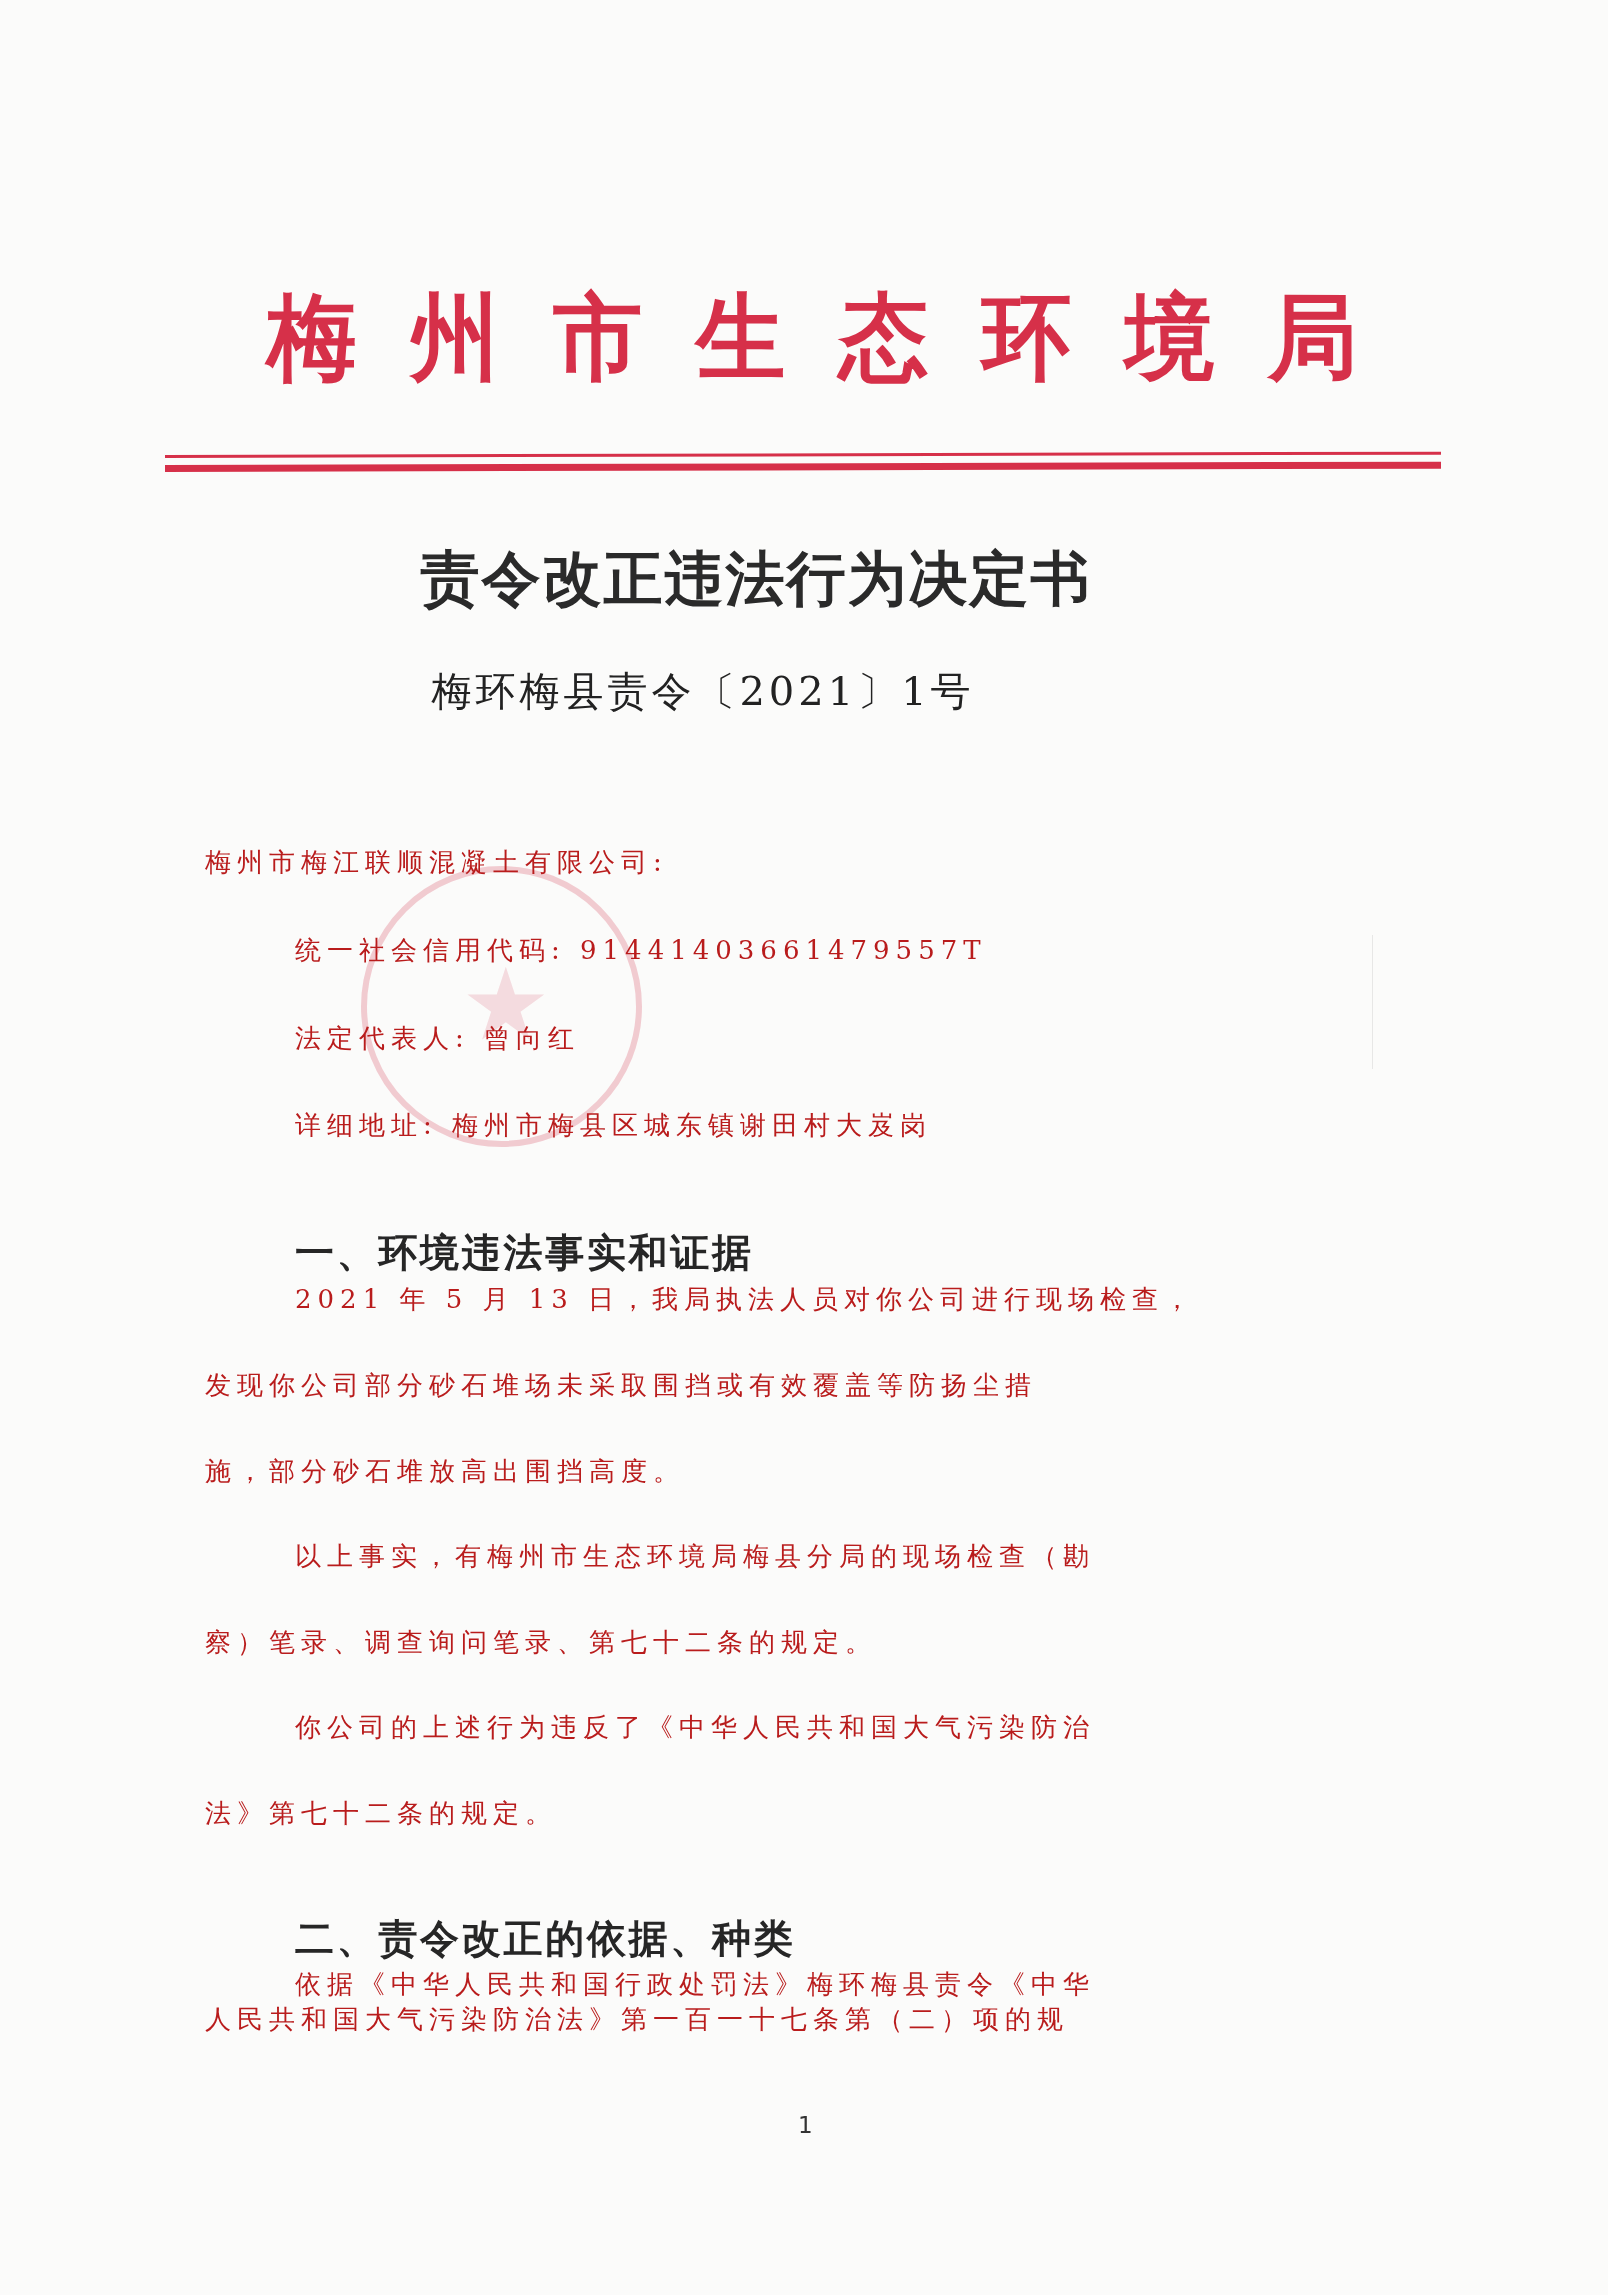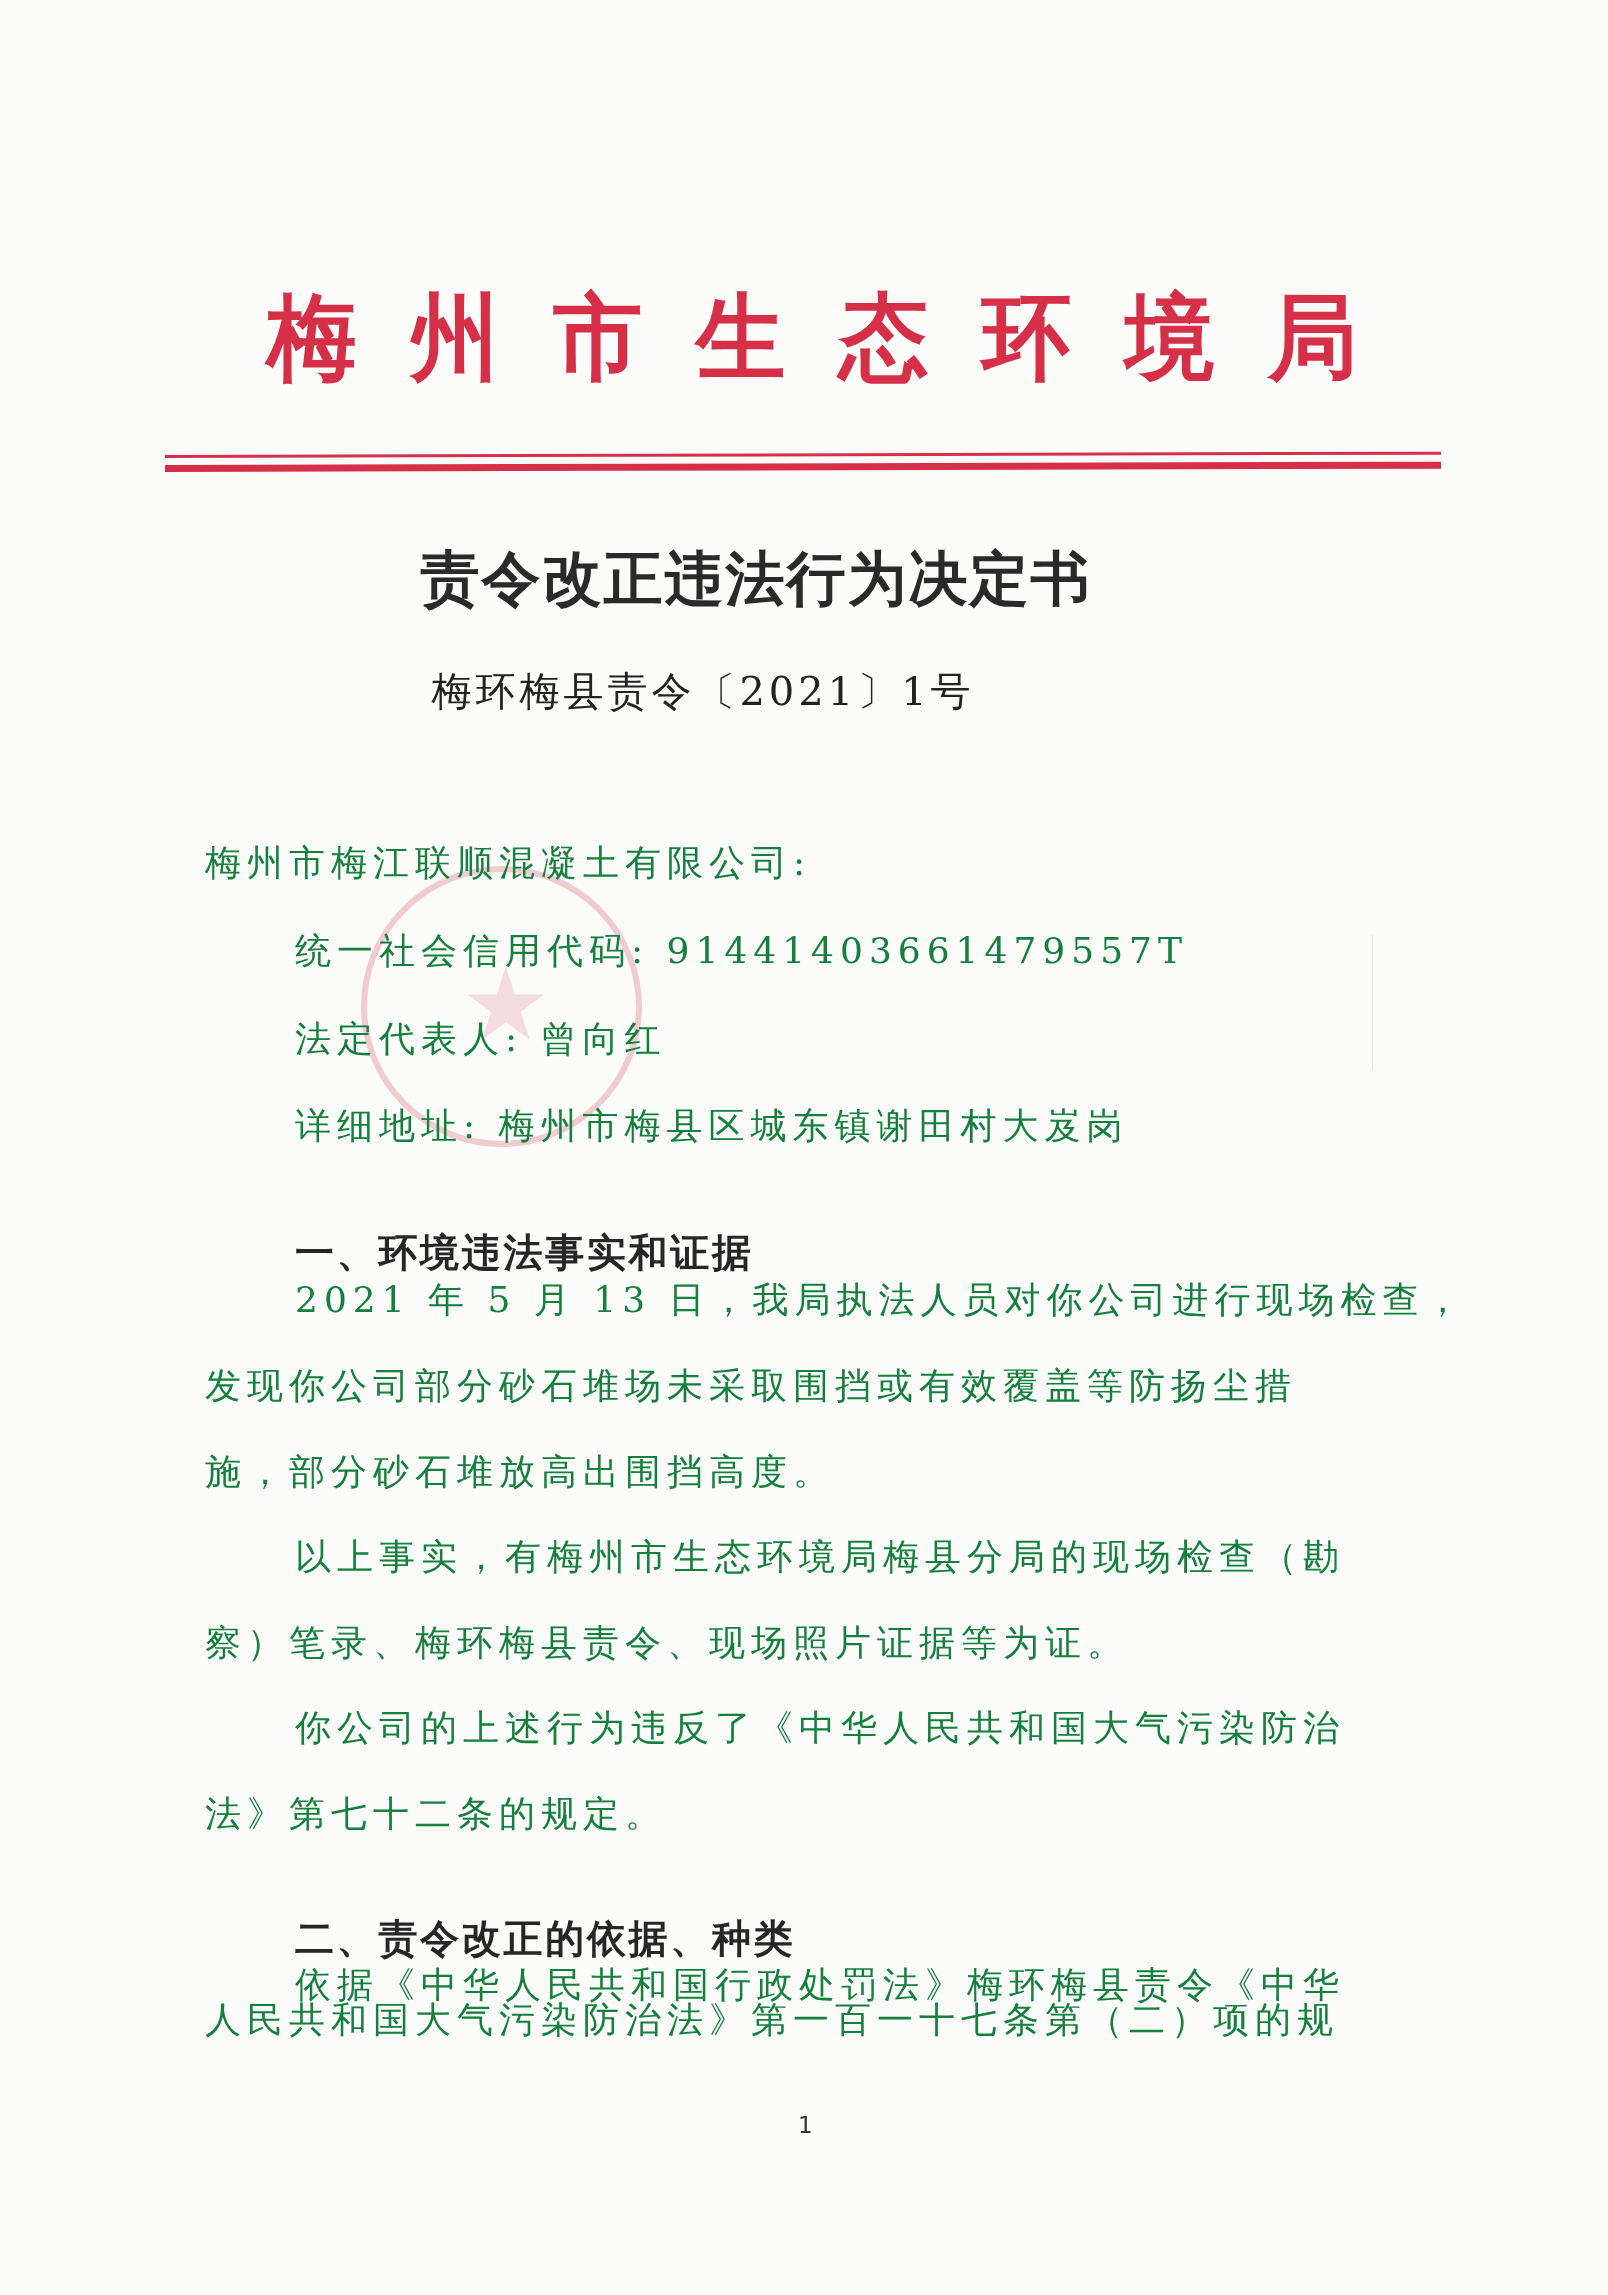--- a/index.html
+++ b/index.html
@@ -39,21 +39,21 @@
   }
   .doc-number {
     left: 0; width: 1406px; top: 665px; text-align: center;
     font-family: "DejaVu Serif", "Liberation Serif", serif;
     font-size: 40px; line-height: 53px; letter-spacing: 4px; color: #222;
   }
 
   
   .line {
     font-family: "DejaVu Serif", "Liberation Serif", serif;
-    font-size: 36px; line-height: 47px; letter-spacing: 6px; color: #15803d;
+    font-size: 26px; line-height: 47px; letter-spacing: 6px; color: #b91c1c;
   }
   .indent { left: 295px; }
   .flush { left: 205px; }
   .heading {
     font-family: "DejaVu Sans", "Liberation Sans", sans-serif; font-weight: bold;
     font-size: 39px; letter-spacing: 2.7px; color: #262626; margin-top: 40px;
   }
   .page-num {
     left: 798px; top: 2112px; font-family: "DejaVu Sans", sans-serif;
     font-size: 23px; color: #333;
@@ -99,21 +99,21 @@
 <div class="abs line flush" style="top:839px">梅州市梅江联顺混凝土有限公司:</div>
 <div class="abs line indent" style="top:927px">统一社会信用代码: 91441403661479557T</div>
 <div class="abs line indent" style="top:1015px">法定代表人: 曾向红</div>
 <div class="abs line indent" style="top:1102px">详细地址: 梅州市梅县区城东镇谢田村大岌岗</div>
 
 <div class="abs line heading indent" style="top:1189px">一、环境违法事实和证据</div>
 <div class="abs line indent" style="top:1276px">2021 年 5 月 13 日，我局执法人员对你公司进行现场检查，</div>
 <div class="abs line flush" style="top:1362px">发现你公司部分砂石堆场未采取围挡或有效覆盖等防扬尘措</div>
 <div class="abs line flush" style="top:1448px">施，部分砂石堆放高出围挡高度。</div>
 <div class="abs line indent" style="top:1533px">以上事实，有梅州市生态环境局梅县分局的现场检查（勘</div>
-<div class="abs line flush" style="top:1619px">察）笔录、梅环梅县责令、现场照片证据等为证。</div>
+<div class="abs line flush" style="top:1619px">察）笔录、调查询问笔录、第七十二条的规定。</div>
 <div class="abs line indent" style="top:1704px">你公司的上述行为违反了《中华人民共和国大气污染防治</div>
 <div class="abs line flush" style="top:1790px">法》第七十二条的规定。</div>
 
 <div class="abs line heading indent" style="top:1875px">二、责令改正的依据、种类</div>
 <div class="abs line indent" style="top:1961px">依据《中华人民共和国行政处罚法》梅环梅县责令《中华</div>
 <div class="abs line flush" style="top:1996px">人民共和国大气污染防治法》第一百一十七条第（二）项的规</div>
 
 <div class="abs page-num">1</div>
 
 

